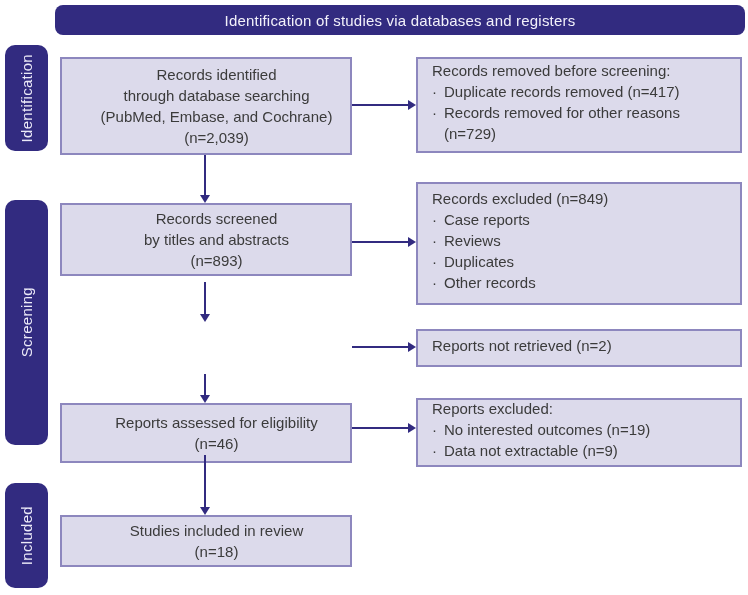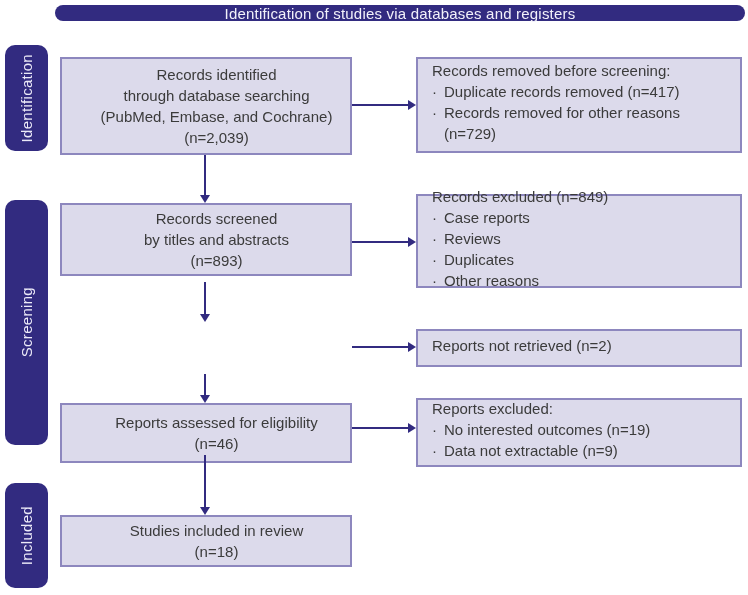--- a/index.html
+++ b/index.html
@@ -2,21 +2,21 @@
 <html><head>
 <meta charset="utf-8">
 <style>
   html,body{margin:0;padding:0;background:#ffffff;}
   .page{
     position:relative;width:748px;height:595px;background:#ffffff;
     font-family:"Liberation Sans","DejaVu Sans",sans-serif;overflow:hidden;
   }
   
   .banner{
-    position:absolute;left:55px;top:5px;width:690px;height:16px;
+    position:absolute;left:55px;top:5px;width:690px;height:30px;
     background:#322b80;border-radius:8px;color:#f2f1fa;
     display:flex;align-items:center;justify-content:center;
     font-size:15px;letter-spacing:.2px;
   }
   
   .stage{
     position:absolute;left:5px;width:43px;background:#322b80;border-radius:10px;
     display:flex;align-items:center;justify-content:center;
   }
   .stage span{
@@ -99,37 +99,37 @@
     <div class="bullet">
       <span class="dot">·</span>
       <span>Duplicate records removed (n=417)</span>
     </div>
     <div class="bullet">
       <span class="dot">·</span>
       <span>Records removed for other reasons (n=729)</span>
     </div>
   </div>
 
-  <div class="sbox" style="top:194px;height:94px">
+  <div class="sbox" style="top:182px;height:123px">
     <div>Records excluded (n=849)</div>
     <div class="bullet">
       <span class="dot">·</span>
       <span>Case reports</span>
     </div>
     <div class="bullet">
       <span class="dot">·</span>
       <span>Reviews</span>
     </div>
     <div class="bullet">
       <span class="dot">·</span>
       <span>Duplicates</span>
     </div>
     <div class="bullet">
       <span class="dot">·</span>
-      <span>Other reasons</span>
+      <span>Other records</span>
     </div>
   </div>
 
   <div class="sbox" style="top:329px;height:38px">
     <div>Reports not retrieved (n=2)</div>
   </div>
 
   <div class="sbox" style="top:398px;height:69px">
     <div>Reports excluded:</div>
     <div class="bullet">

